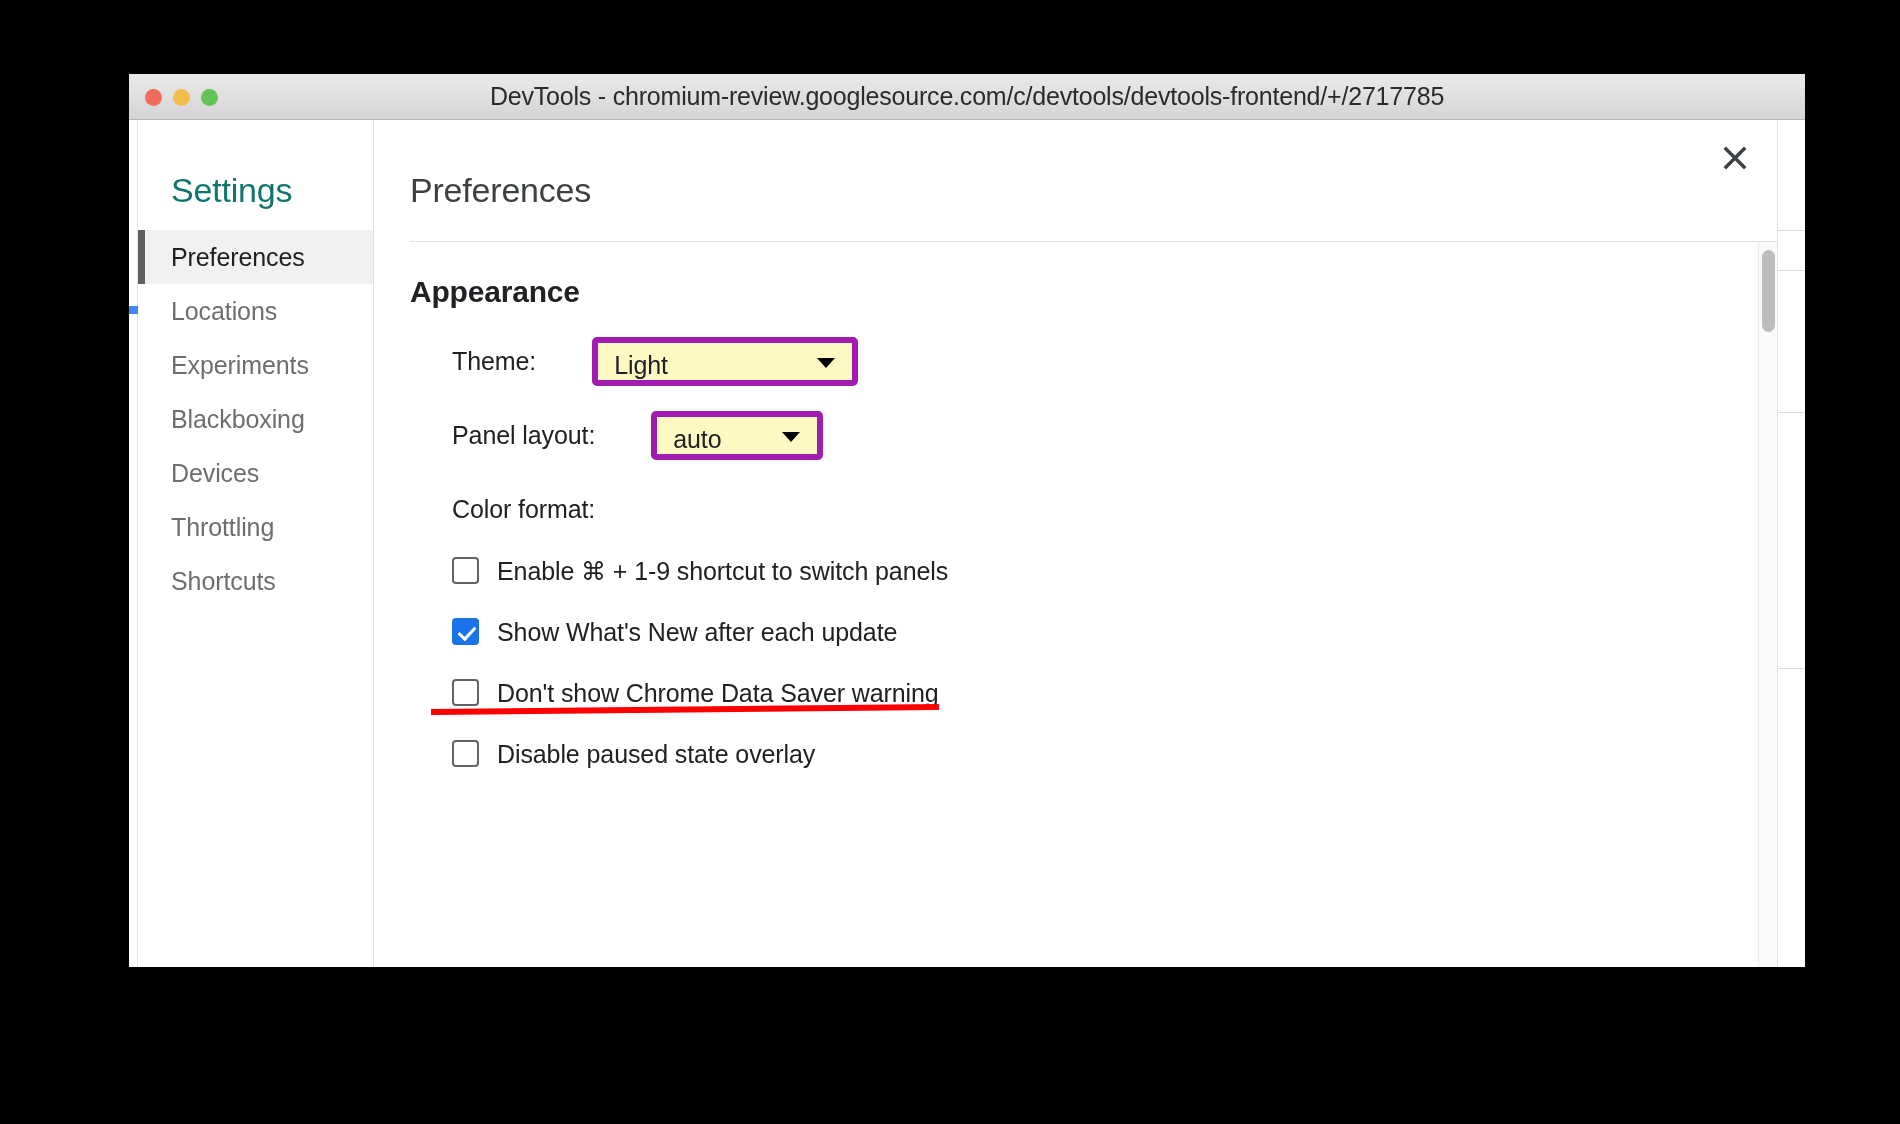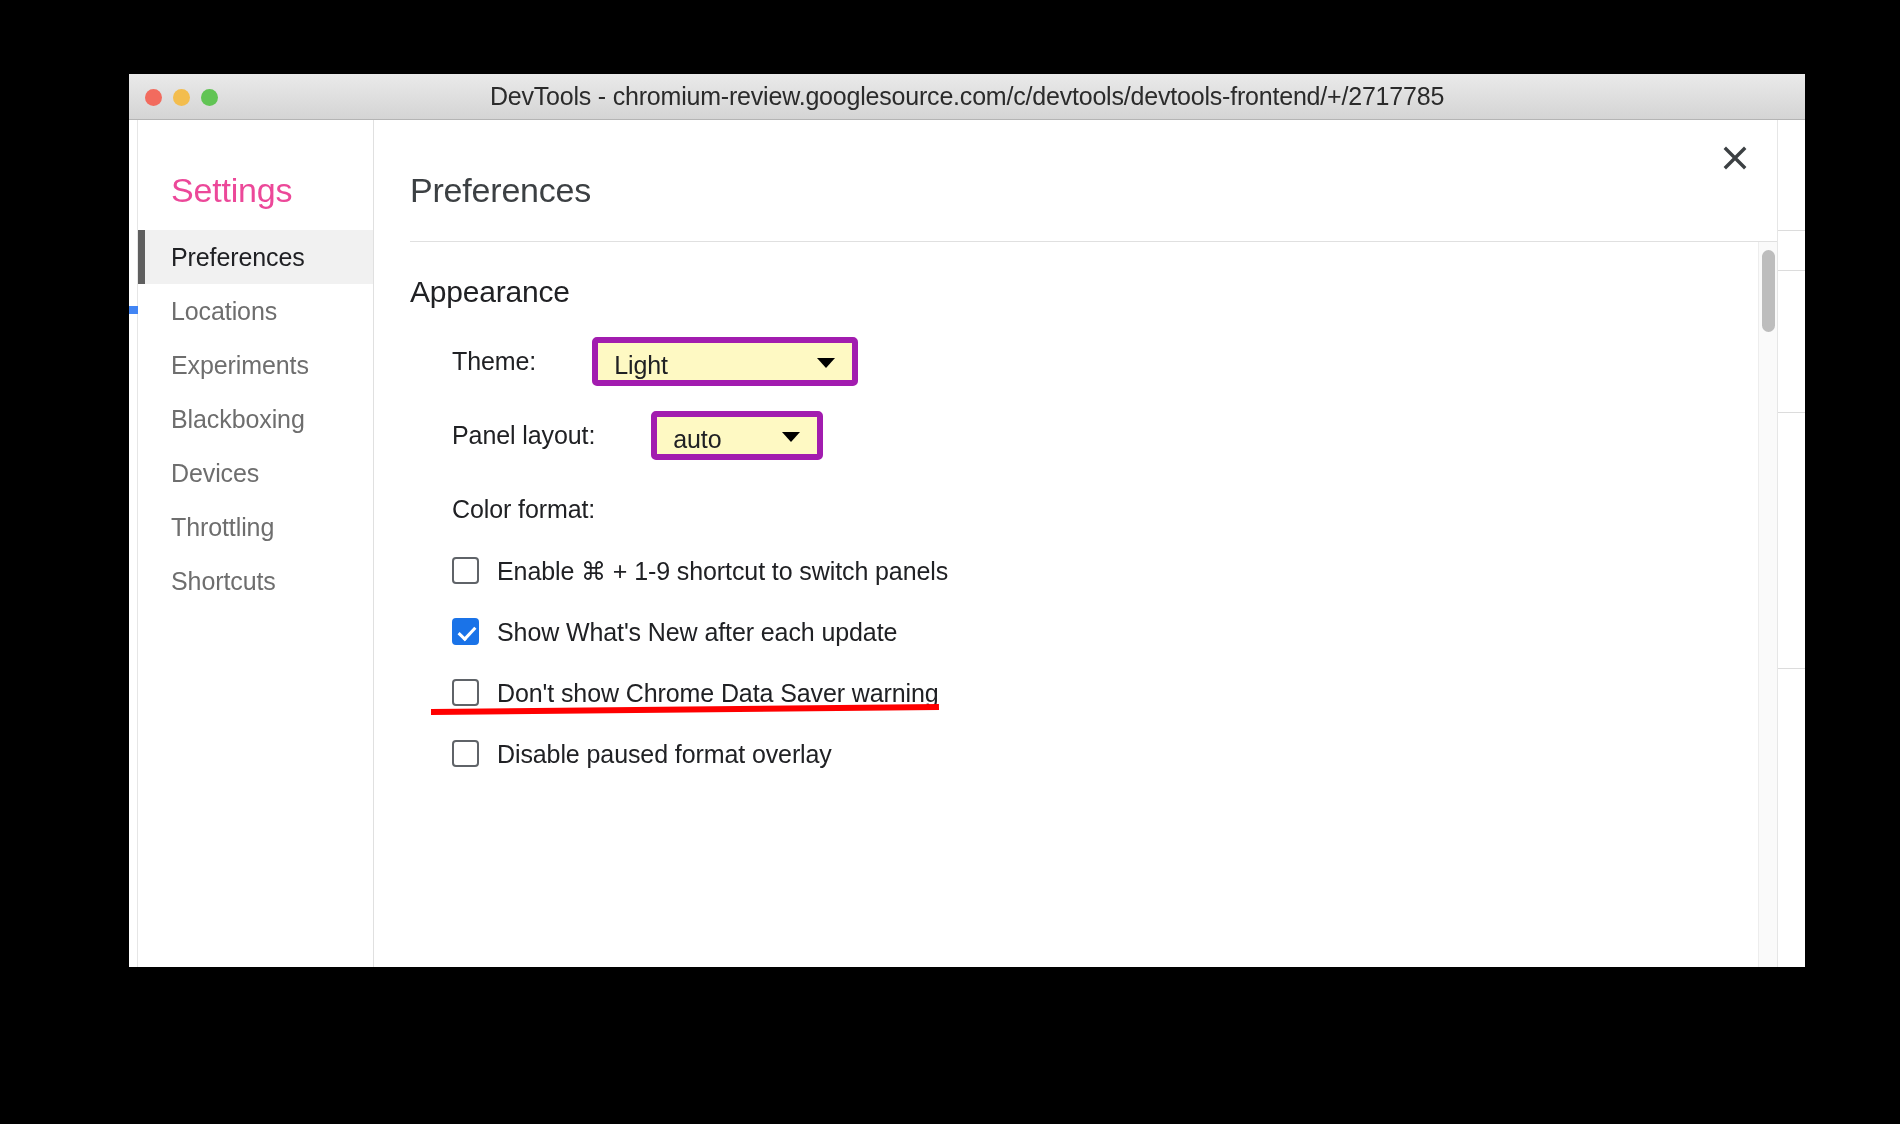--- a/index.html
+++ b/index.html
@@ -149,21 +149,21 @@
     flex: 0 0 236px;
     width: 236px;
     padding-top: 0;
     background: #ffffff;
     border-right: 1px solid #e0e0e0;
     position: relative;
   }
 
   .sidebar-title {
     font-size: 34px;
-    color: #ec4899;
+    color: #0f766e;
     padding: 52px 0 0 33px;
     line-height: 1.1;
     font-weight: 400;
     letter-spacing: -0.2px;
   }
 
   .sidebar-list {
     margin-top: 21px;
     list-style: none;
   }
@@ -224,21 +224,21 @@
     flex: 1 1 auto;
     overflow: hidden;
     padding-left: 36px;
   }
 
   .section-title {
     font-size: 30px;
     color: #202124;
     margin-top: 33px;
     margin-bottom: 16px;
-    font-weight: 400;
+    font-weight: 700;
     letter-spacing: -0.2px;
   }
 
   .settings-rows {
     margin-top: 26px;
     padding-left: 42px;
   }
 
   .field-row {
     display: flex;
@@ -473,21 +473,21 @@
                 </label>
 
                 <label class="checkbox-row struck">
                   <span class="checkbox"></span>
                   <span class="checkbox-label">Don't show Chrome Data Saver warning</span>
                   <span class="strike"></span>
                 </label>
 
                 <label class="checkbox-row">
                   <span class="checkbox"></span>
-                  <span class="checkbox-label">Disable paused format overlay</span>
+                  <span class="checkbox-label">Disable paused state overlay</span>
                 </label>
 
               </div>
 
               <div class="scrollbar-track">
                 <div class="scrollbar-thumb"></div>
               </div>
 
             </div>
           </section>

